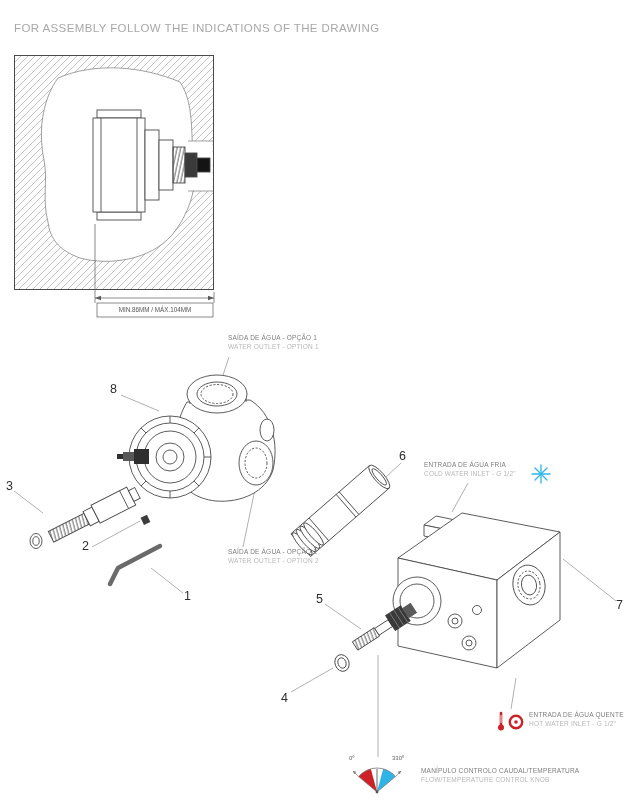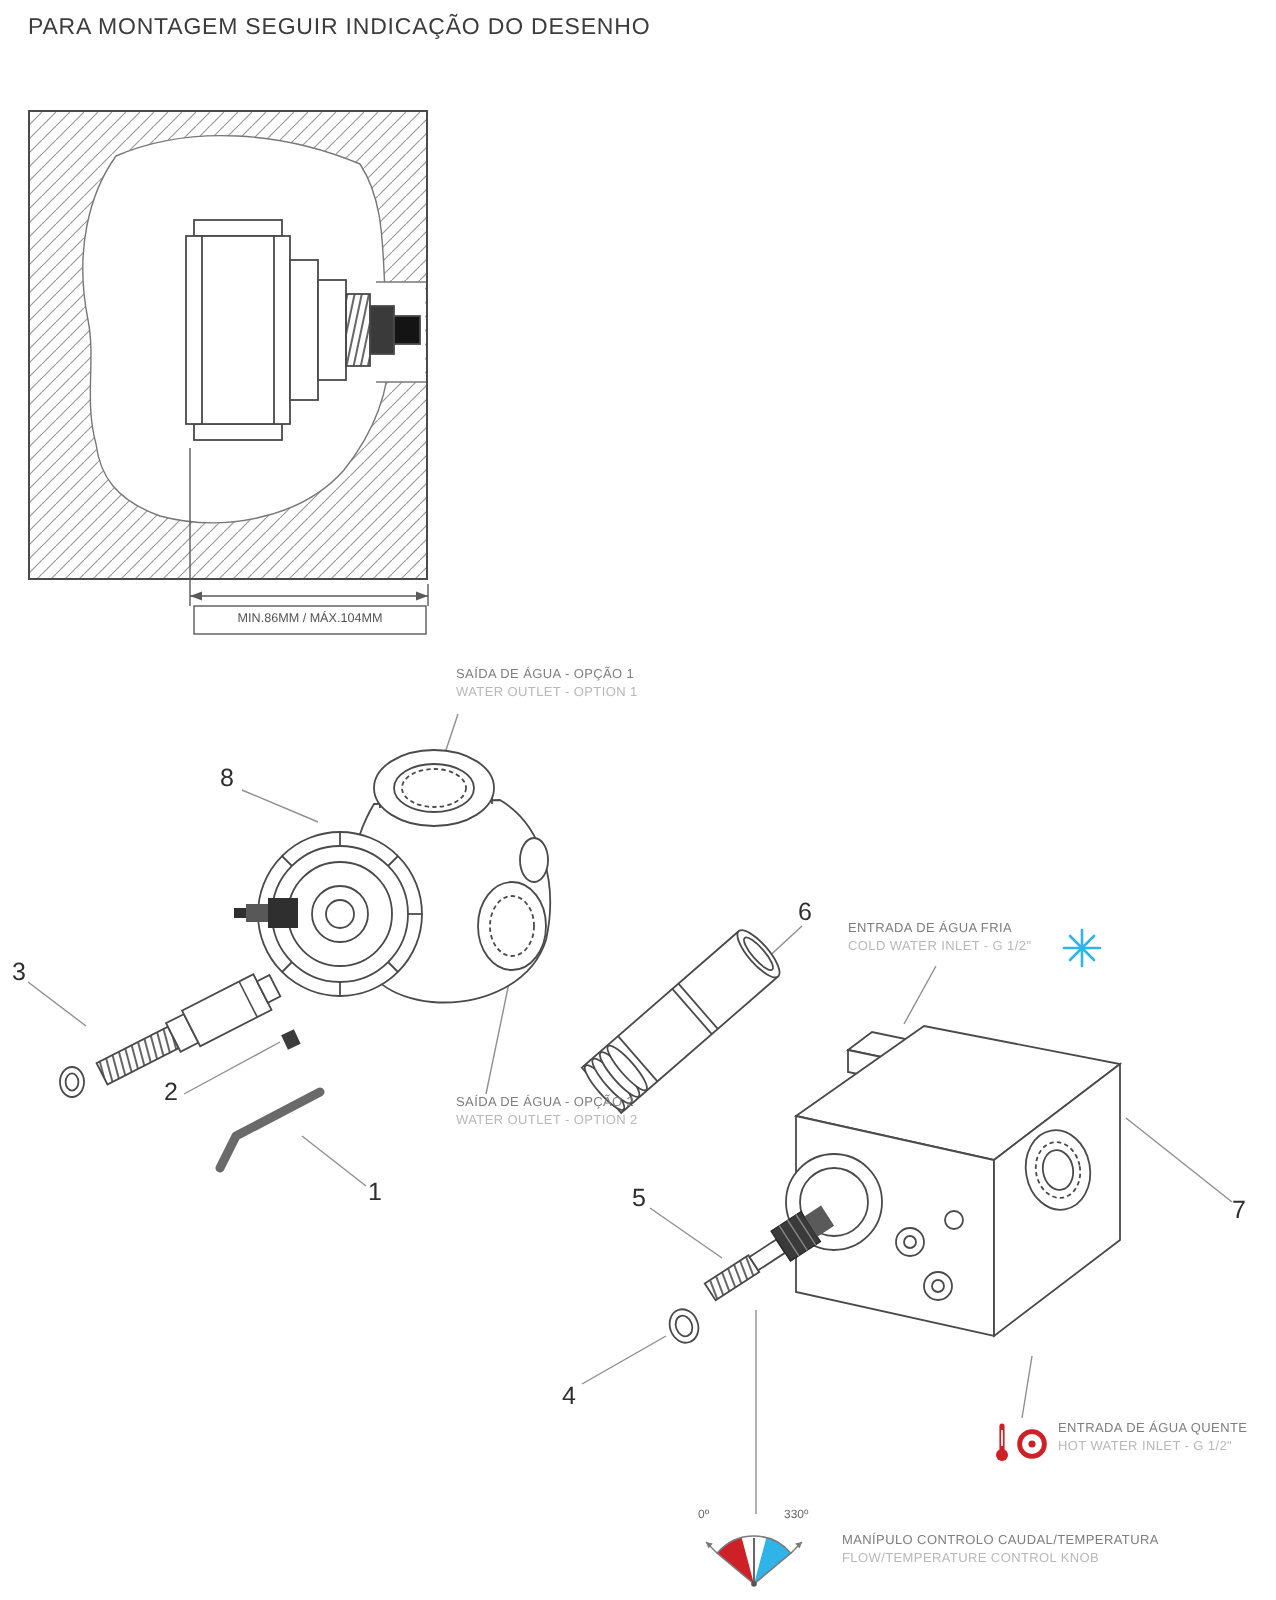--- a/index.html
+++ b/index.html
@@ -195,21 +195,21 @@
       <path d="M377,792 L358.6,776.6 A24,24 0 0 1 395.4,776.6 Z" fill="none" stroke="#7a7a7a" stroke-width="0.8"></path>
       <line x1="377" y1="792" x2="377" y2="769" stroke="#555" stroke-width="0.9"></line>
       <circle cx="377" cy="792" r="1.4" fill="#555"></circle>
       <line x1="358.6" y1="776.6" x2="353" y2="771" stroke="#7a7a7a" stroke-width="0.7"></line>
       <path d="M353,771 l1.2,3.2 l2.2,-2.5 Z" fill="#7a7a7a"></path>
       <line x1="395.4" y1="776.6" x2="401" y2="771" stroke="#7a7a7a" stroke-width="0.7"></line>
       <path d="M401,771 l-1.2,3.2 l-2.2,-2.5 Z" fill="#7a7a7a"></path>
     </g>
   </svg>
 
-  <div class="abs hdr1" style="left:14px; top:8px;">PARA MONTAGEM SEGUIR INDICAÇÃO DO DESENHO</div>
+  <div class="abs hdr2" style="left:14px; top:22px;">FOR ASSEMBLY FOLLOW THE INDICATIONS OF THE DRAWING</div>
 
   <div class="abs dim-label" style="left:97px; top:306px;">MIN.86MM / MÁX.104MM</div>
 
   <div class="abs lbl-pt" style="left:228px; top:334px;">SAÍDA DE ÁGUA - OPÇÃO 1</div>
   <div class="abs lbl-en" style="left:228px; top:343px;">WATER OUTLET - OPTION 1</div>
 
   <div class="abs lbl-pt" style="left:228px; top:548px;">SAÍDA DE ÁGUA - OPÇÃO 2</div>
   <div class="abs lbl-en" style="left:228px; top:557px;">WATER OUTLET - OPTION 2</div>
 
   <div class="abs lbl-pt" style="left:424px; top:461px;">ENTRADA DE ÁGUA FRIA</div>

